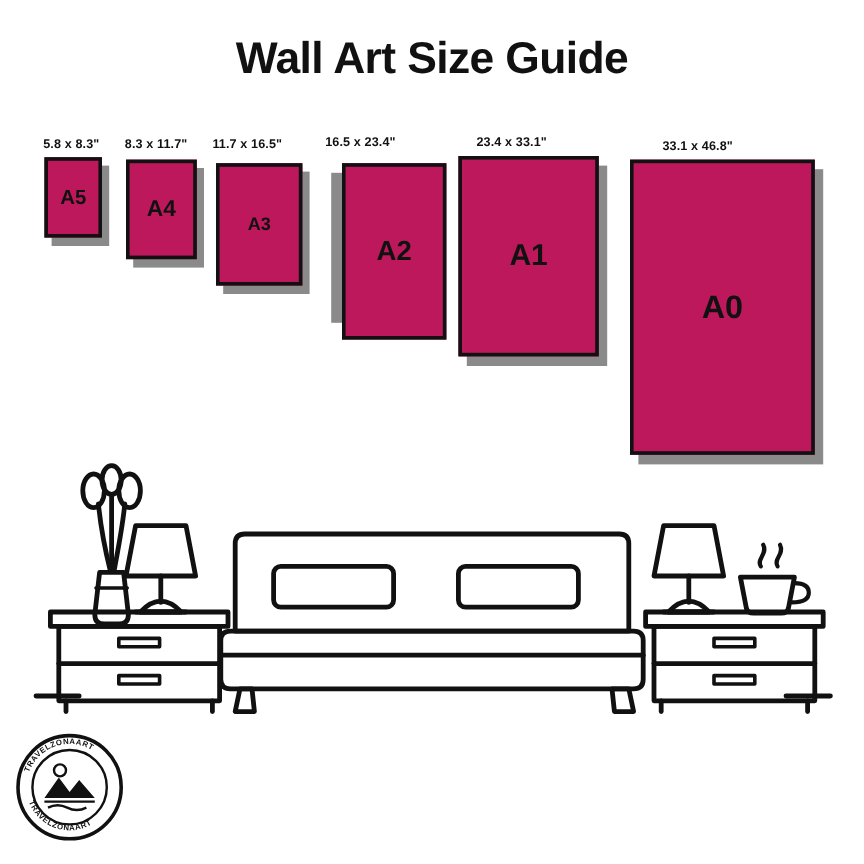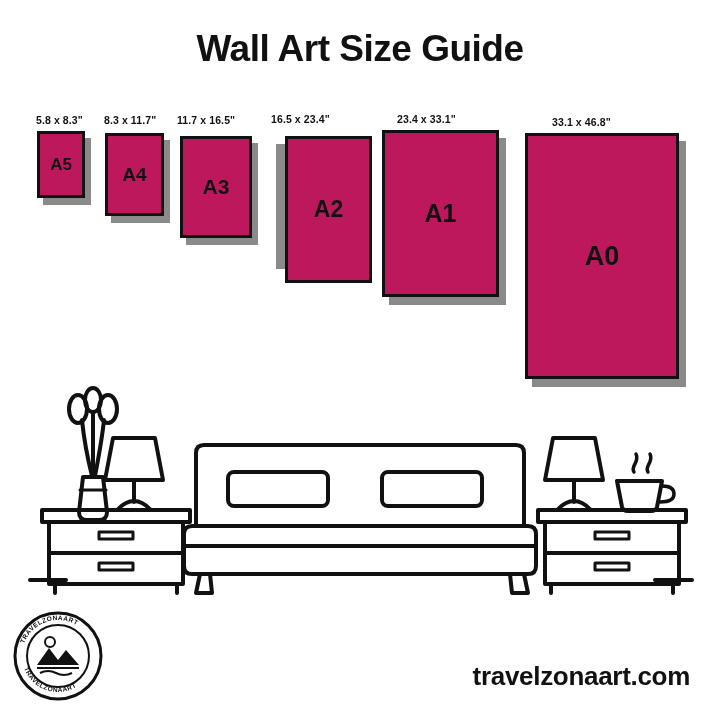--- a/index.html
+++ b/index.html
@@ -126,21 +126,21 @@
       <div class="frame-shadow" style="left:13px; top:35px; width:59px; height:83px;"></div>
       <div class="frame-box" style="left:7px; top:28px; width:59px; height:83px;">
         <span class="frame-label" style="font-size:19px;text-align:center;">A4</span>
       </div>
     </div>
 
     <div class="frame-group" style="left:173px; top:0px;">
       <div class="frame-dim" style="left:4px; top:9px;">11.7 x 16.5"</div>
       <div class="frame-shadow" style="left:13px; top:38px; width:72px; height:102px;"></div>
       <div class="frame-box" style="left:7px; top:31px; width:72px; height:102px;">
-        <span class="frame-label" style="font-size:21px;">A3</span>
+        <span class="frame-label" style="font-size:15px;">A3</span>
       </div>
     </div>
 
     <div class="frame-group" style="left:262px; top:0px;">
       <div class="frame-dim" style="left:9px; top:8px;">16.5 x 23.4"</div>
       <div class="frame-shadow" style="left:14px; top:39px; width:87px; height:125px;"></div>
       <div class="frame-box" style="left:7px; top:31px; width:87px; height:147px;margin-left:16px;">
         <span class="frame-label" style="font-size:23px;">A2</span>
       </div>
     </div>
@@ -259,15 +259,14 @@
       <path id="arcBottom" d="M 46,46 m -36,0 a 36,36 0 1,0 72,0" fill="none"></path>
       <text class="logo-text">
         <textPath href="#arcTop" startOffset="11%">TRAVELZONAART</textPath>
       </text>
       <text class="logo-text">
         <textPath href="#arcBottom" startOffset="11%">TRAVELZONAART</textPath>
       </text>
     </svg>
   </div>
 
-  <div id="footer-url">travelzonaart.com</div>
 
 </div>
 
 </body></html>

